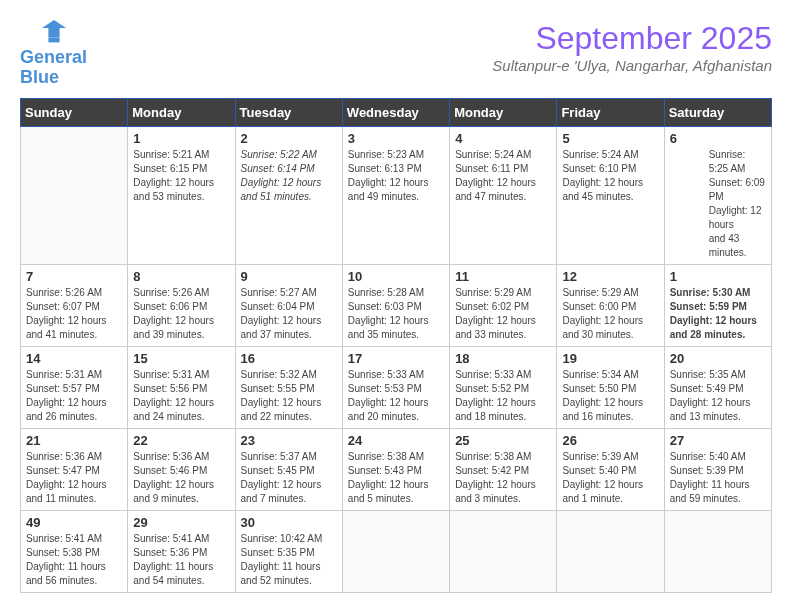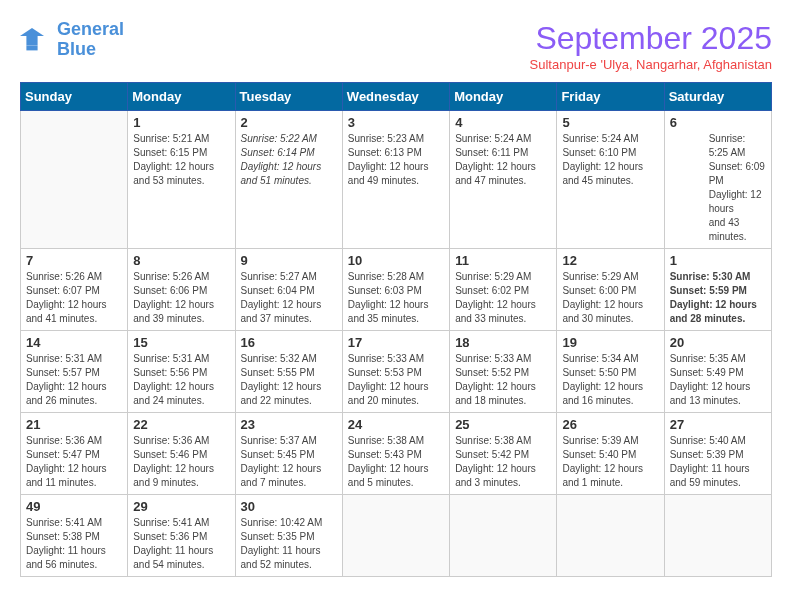--- a/index.html
+++ b/index.html
@@ -12,21 +12,22 @@
     }
     .header {
       display: flex;
       align-items: flex-start;
       justify-content: space-between;
       margin-bottom: 10px;
     }
     .logo {
       display: flex;
       align-items: center;
-      gap: 13px;
+      gap: 4px;
+      flex-direction: column;
     }
     .logo-text {
       font-size: 18px;
       font-weight: bold;
       color: #333;
       line-height: 1.1;
     }
     .logo-text span {
       color: #4a90d9;
     }
@@ -36,30 +37,31 @@
     }
     .title-block {
       text-align: right;
     }
     .month-title {
       font-size: 32px;
       color: #8b5cf6;
       font-weight: normal;
     }
     .subtitle {
-      font-size: 13px;
-      color: #ef4444;
+      font-size: 15px;
+      color: #737373;
+      font-style: italic;
     }
     table {
       width: 100%;
       border-collapse: collapse;
       font-size: 11px;
     }
     thead tr th {
-      background-color: #0369a1;
+      background-color: #404040;
       color: #fff;
       padding: 6px 4px;
       text-align: left;
       font-size: 13px;
       font-weight: bold;
       border: 1px solid #2a5aaf;
     }
     tbody tr td {
       border: 1px solid #ccc;
       vertical-align: top;

